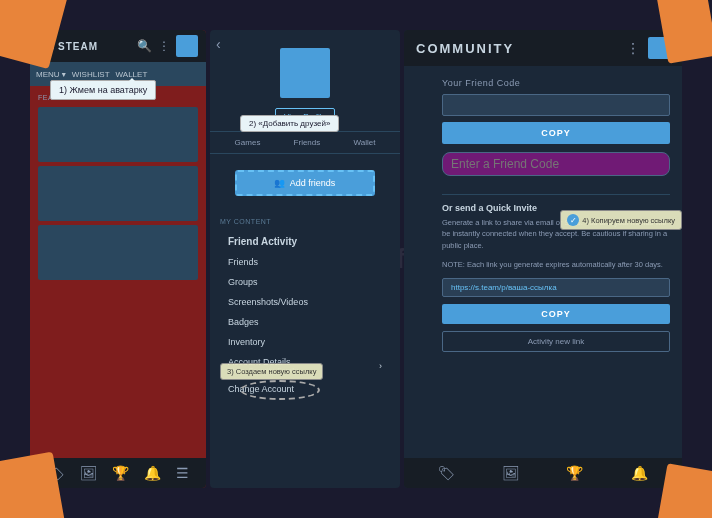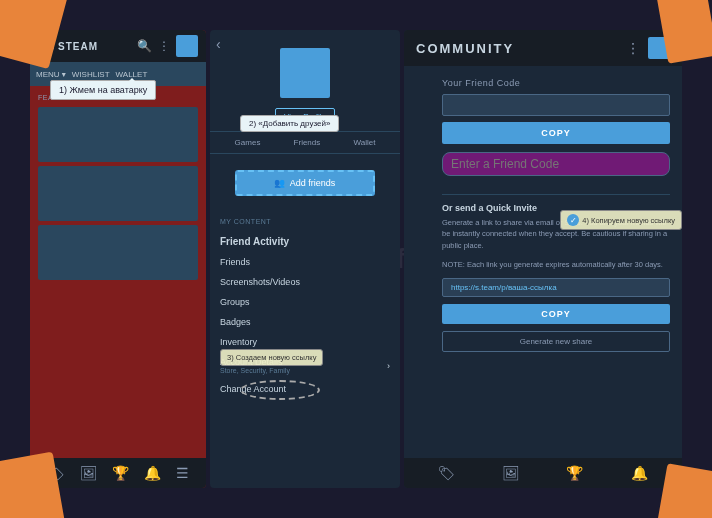--- a/index.html
+++ b/index.html
@@ -289,21 +289,21 @@
     }
 
     .my-content-label {
       color: #5a7a95;
       font-size: 7px;
       padding: 6px 10px 2px;
       letter-spacing: 0.5px;
     }
 
     .menu-list {
-      padding: 4px 0;
+      padding: 4px 8px;
     }
 
     .menu-item {
       padding: 5px 10px;
       color: #c7d5e0;
       font-size: 9px;
       cursor: pointer;
     }
 
     .menu-item.bold {
@@ -618,35 +618,35 @@
         <span>👥</span>
         <span>Add friends</span>
       </button>
     </div>
 
     <div class="my-content-label">MY CONTENT</div>
 
     <div class="menu-list">
       <div class="menu-item bold">Friend Activity</div>
       <div class="menu-item">Friends</div>
+      <div class="menu-item">Groups</div>
       <div class="menu-item">Screenshots/Videos</div>
-      <div class="menu-item">Groups</div>
       <div class="menu-item">Badges</div>
       <div class="menu-item">Inventory</div>
       <div class="menu-item menu-item-with-arrow">
         <div>
           <div>Account Details</div>
           <div style="color:#5a7a95; font-size:7px;">Store, Security, Family</div>
         </div>
         <span>›</span>
       </div>
       <div class="menu-item">Change Account</div>
     </div>
 
-    <div class="callout" style="bottom: 122px; left: 10px;">3) Создаем новую ссылку</div>
+    <div class="callout" style="bottom: 108px; left: 10px;">3) Создаем новую ссылку</div>
     <div class="callout-circle" style="bottom: 88px; left: 30px; width: 80px; height: 20px;"></div>
   </div>
 
   <div class="right-panel">
     <div class="community-header">
       <span class="community-title">COMMUNITY</span>
       <div class="community-actions">
         <span class="community-menu-btn">⋮</span>
         <div class="community-avatar"></div>
       </div>
@@ -666,21 +666,21 @@
       
       <div class="check-callout" style="position:absolute; right: 0px; top: 180px;">
         <div class="check-icon">✓</div>
         <span>4) Копируем новую ссылку</span>
       </div>
 
       <p class="quick-invite-text">NOTE: Each link you generate expires automatically after 30 days.</p>
 
       <div class="link-box">https://s.team/p/ваша-ссылка</div>
       <button class="copy-btn-blue">COPY</button>
-      <button class="generate-link-btn">Generate new share</button>
+      <button class="generate-link-btn">Activity new link</button>
     </div>
 
     <div class="community-bottom-nav">
       <span class="bottom-nav-icon">🏷</span>
       <span class="bottom-nav-icon">🖼</span>
       <span class="bottom-nav-icon">🏆</span>
       <span class="bottom-nav-icon">🔔</span>
     </div>
   </div>
 

